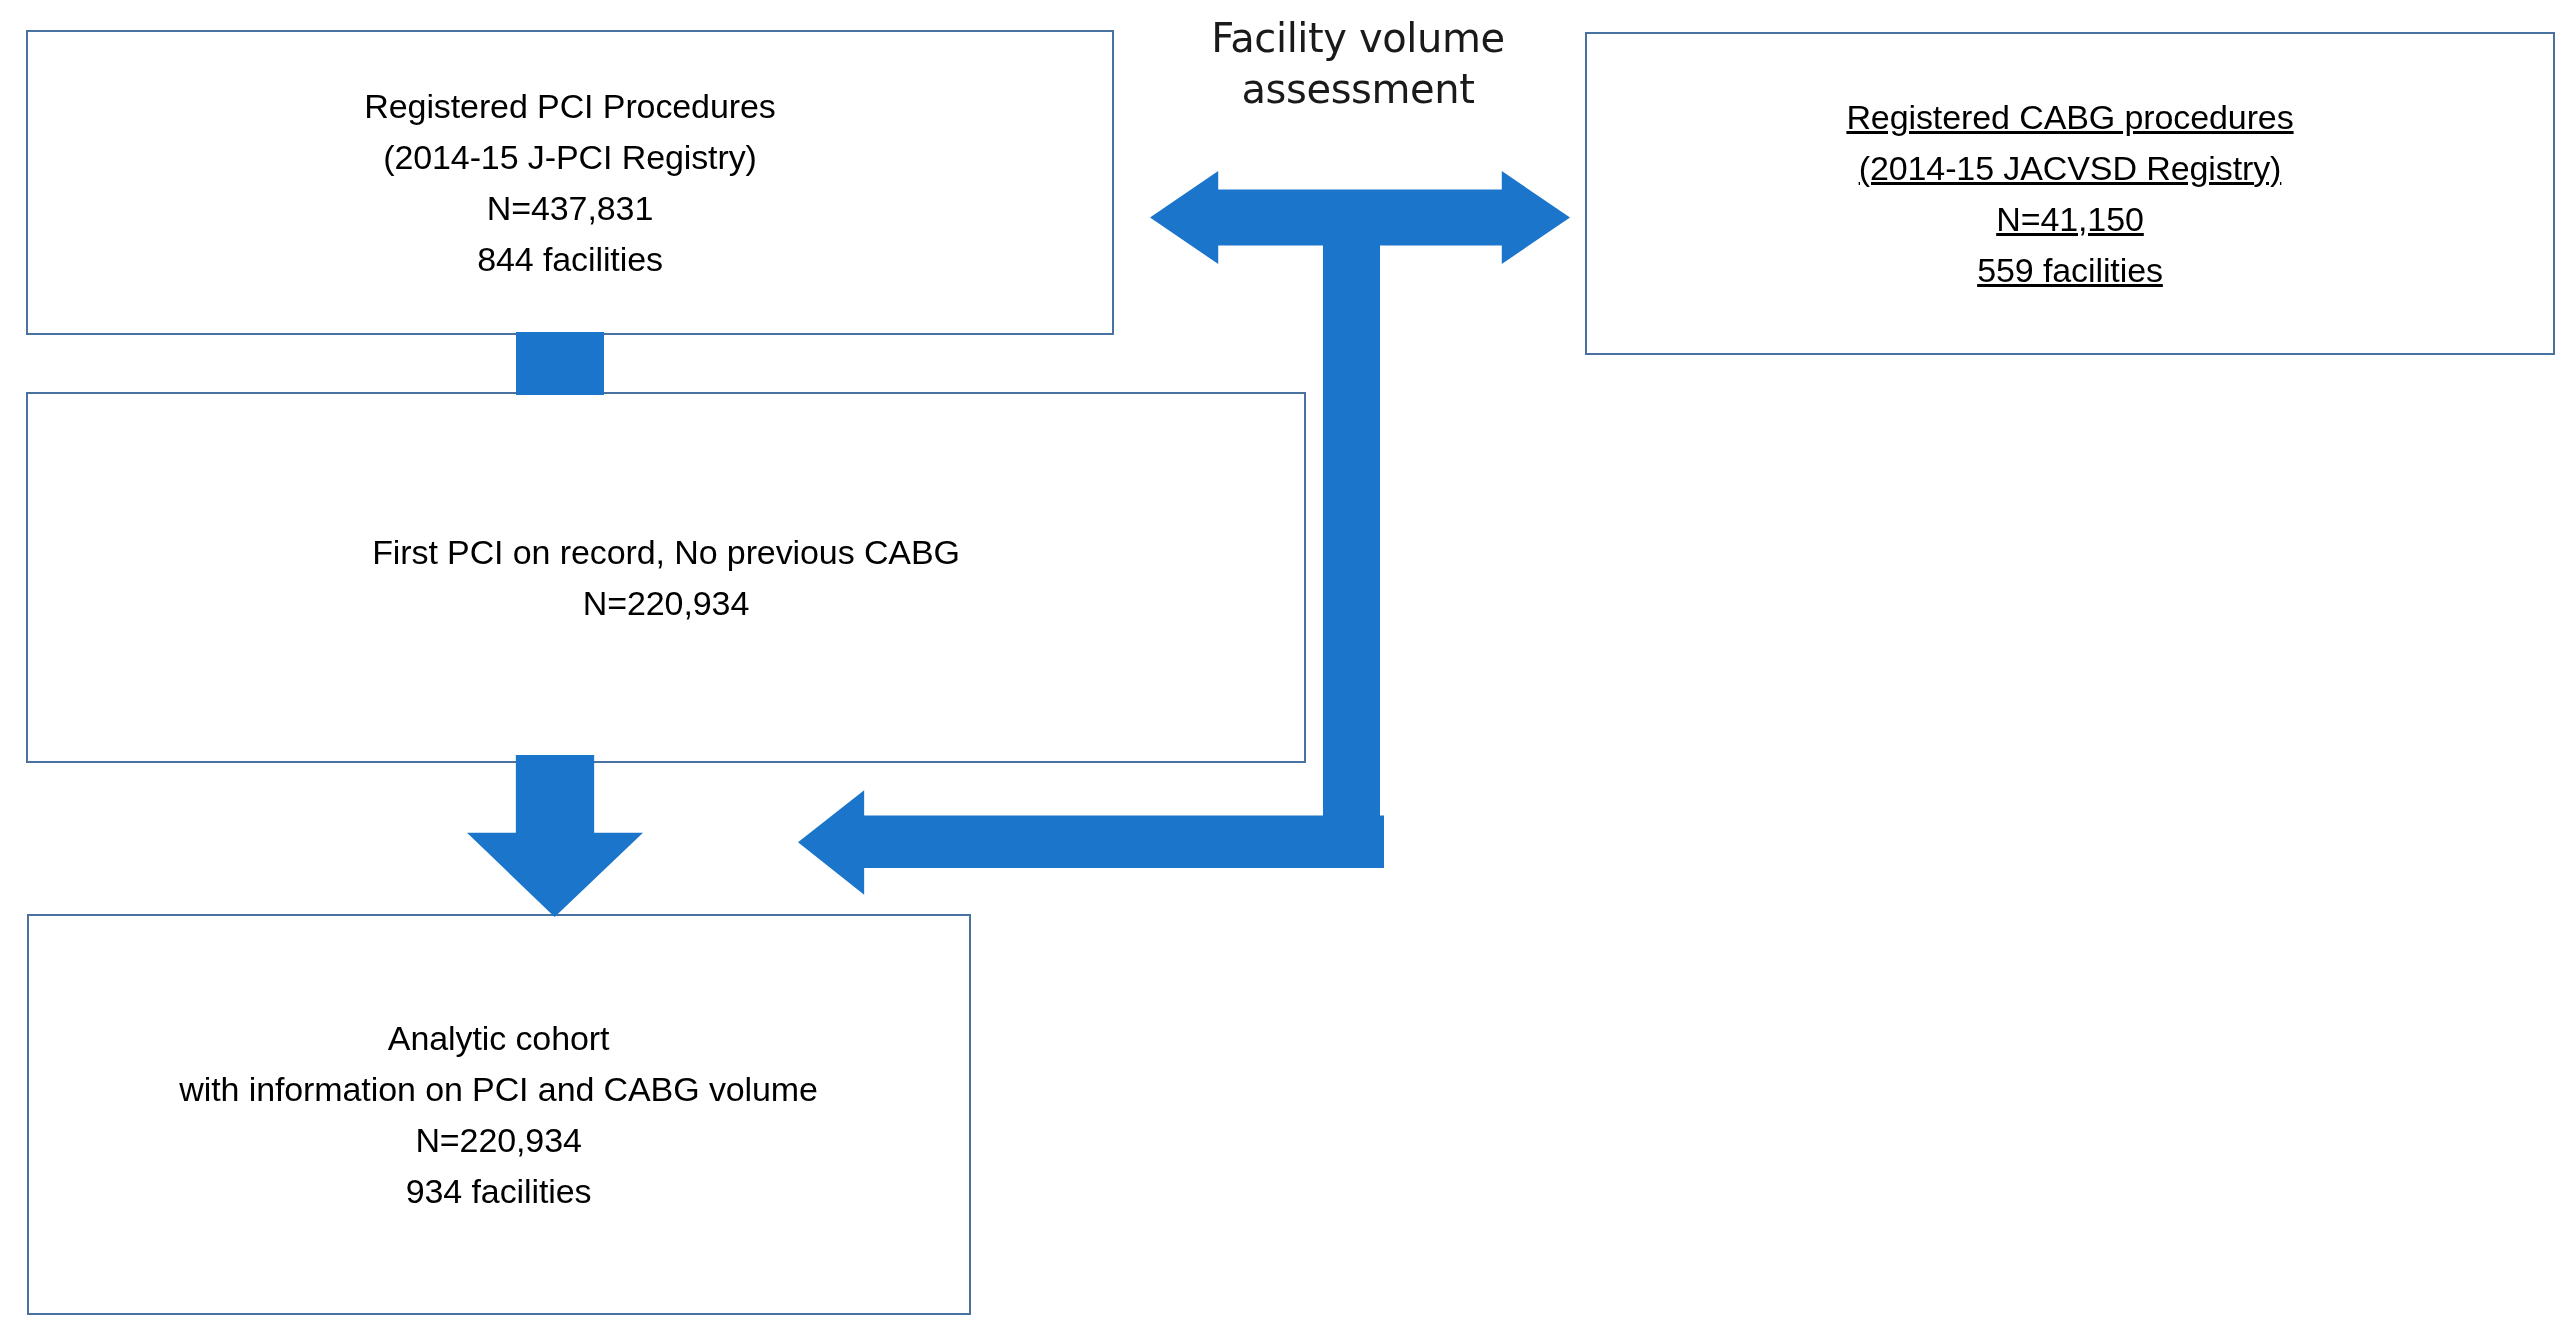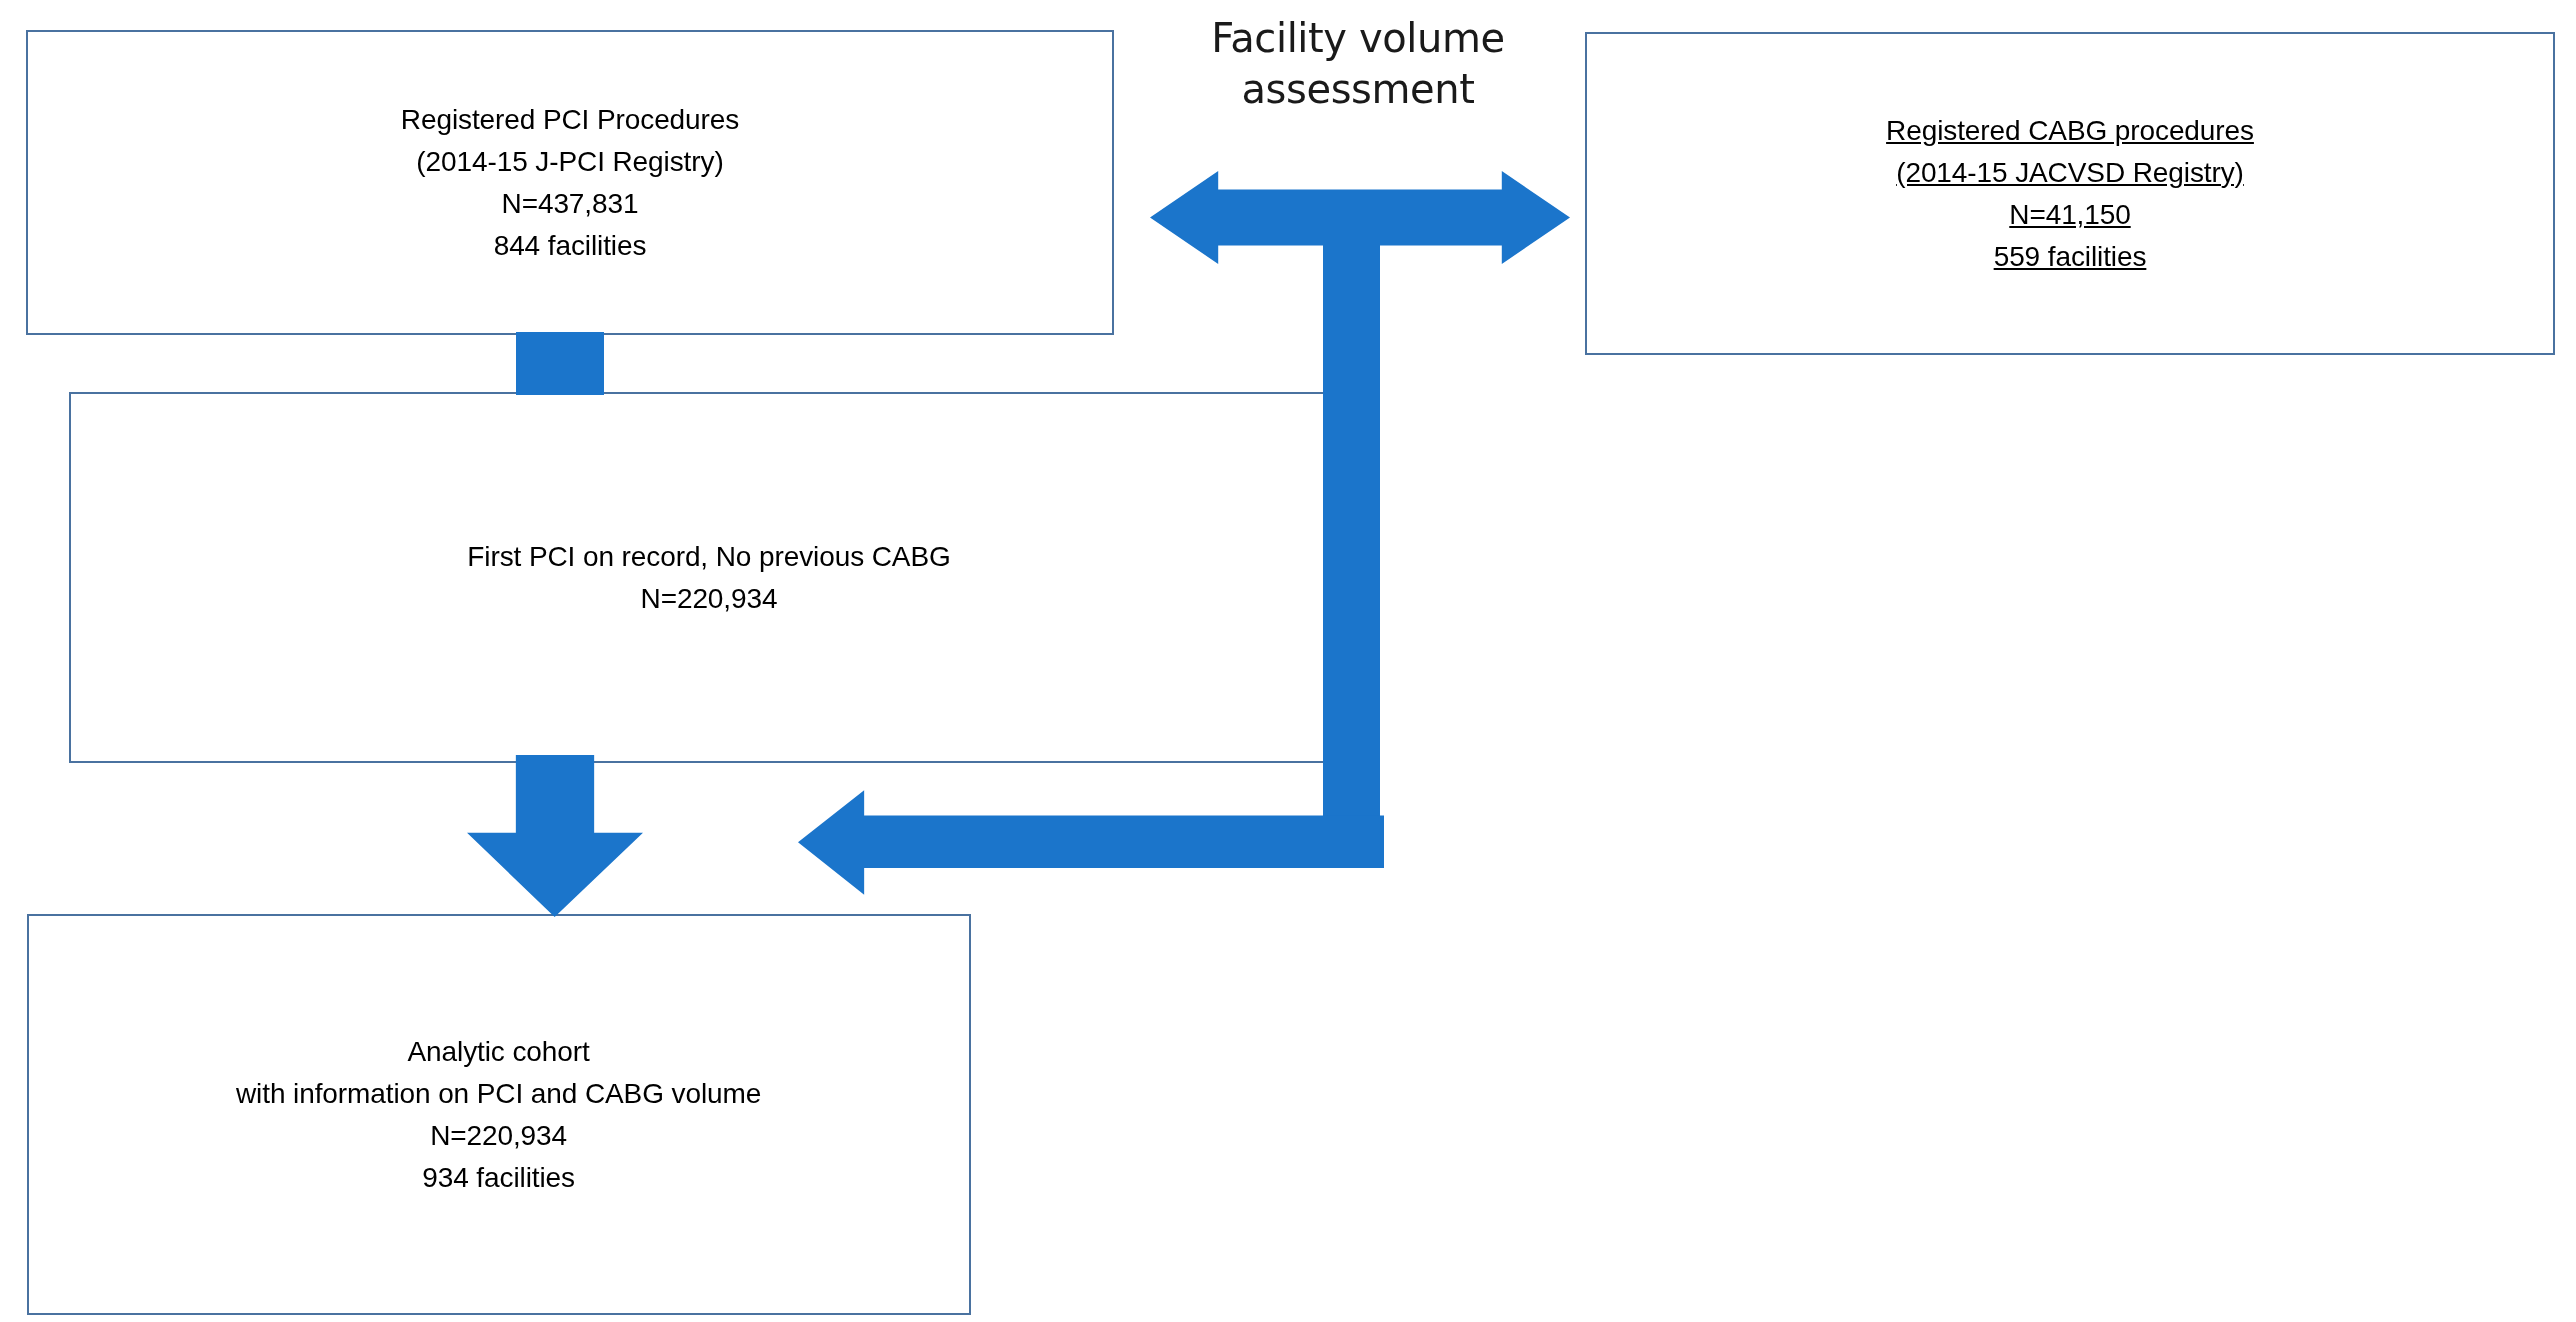--- a/index.html
+++ b/index.html
@@ -24,29 +24,29 @@
     background: #ffffff;
     border: 2.2px solid #4a72a0;
     display: flex;
     flex-direction: column;
     align-items: center;
     justify-content: center;
     text-align: center;
   }
   .flow-box .line {
     color: #000000;
-    font-size: 28px;
+    font-size: 34px;
     line-height: 1.50;
     white-space: nowrap;
     letter-spacing: -0.1px;
     text-align: center;
   }
 
   #box-pci-registered  { left: 26px;   top: 30px;   width: 1088px; height: 305px; }
-  #box-first-pci       { left: 26px;   top: 392px;  width: 1280px; height: 371px; margin-left: 43px; }
+  #box-first-pci       { left: 26px;   top: 392px;  width: 1280px; height: 371px; }
   #box-analytic-cohort { left: 26.6px;   top: 914px; width: 944px; height: 401px; }
   #box-cabg-registered { left: 1585px; top: 32px;   width: 970px; height: 323px; text-decoration: underline; }
 
   
   #connector-pci-to-first {
     position: absolute;
     left: 516px;
     top: 332px;
     width: 88px;
     height: 63px;

